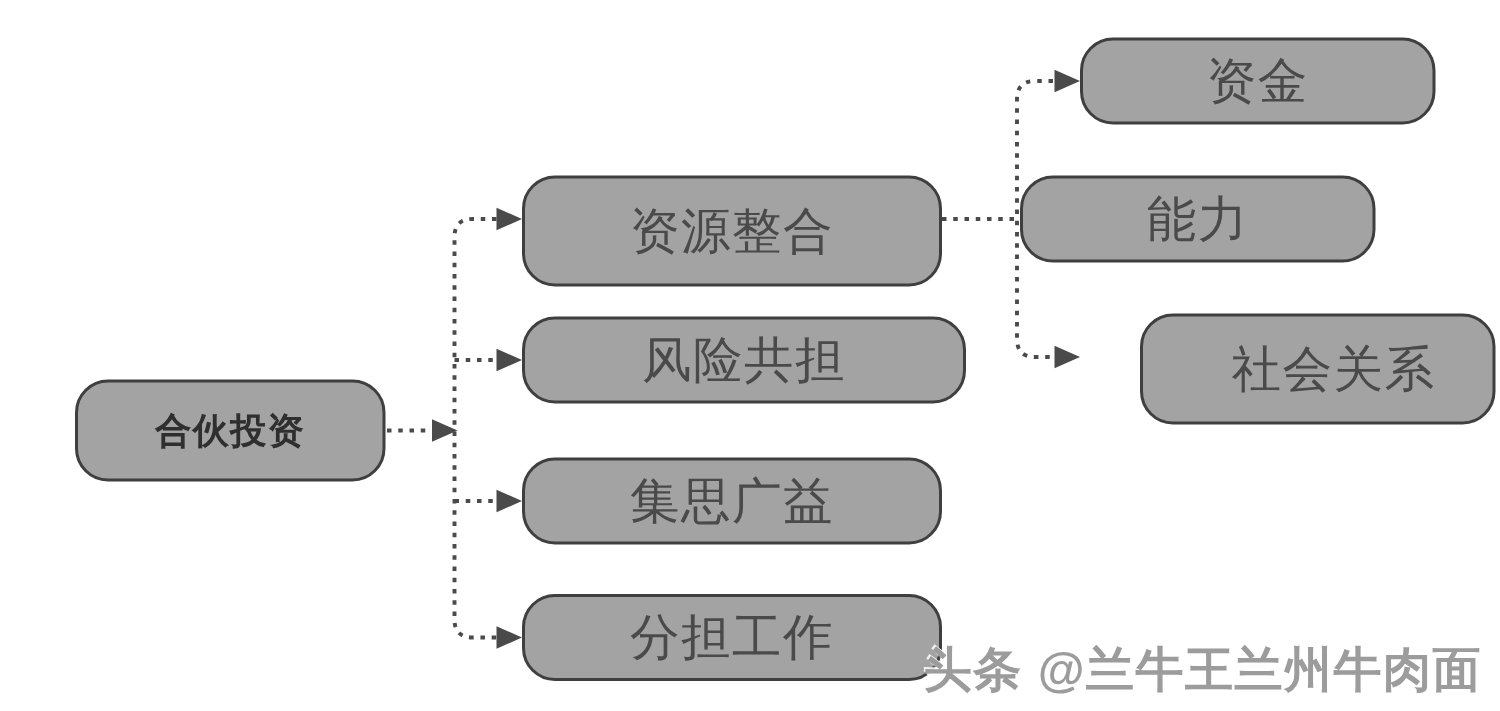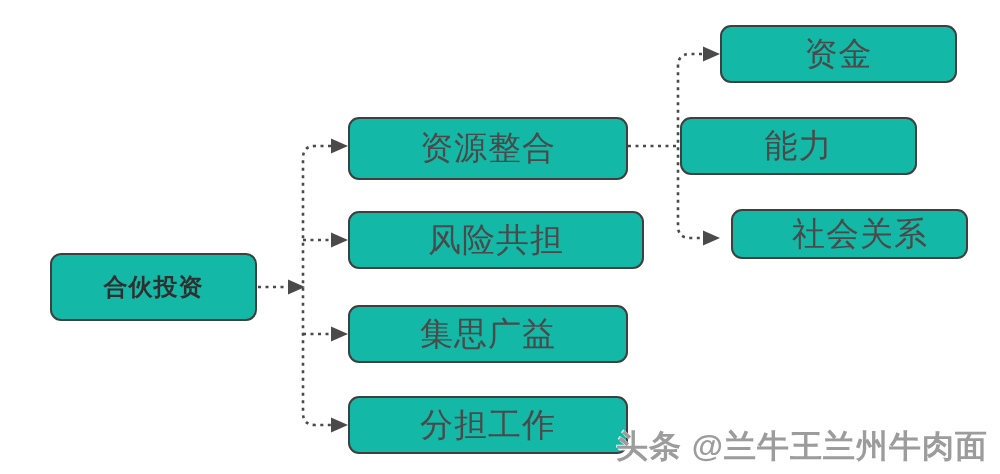--- a/index.html
+++ b/index.html
@@ -17,21 +17,21 @@
     font-family:"Liberation Sans","DejaVu Sans",sans-serif;
     overflow:hidden;
   }
   .connectors{position:absolute;left:0;top:0;width:1000px;height:474px;}
   .edge{stroke:var(--line);stroke-width:2.6;fill:none;stroke-dasharray:3 4.5;}
   .arrow{fill:var(--line);stroke:none;}
   .node{
     position:absolute;box-sizing:border-box;
     display:flex;align-items:center;justify-content:center;
     border:2.5px solid var(--box-border);
-    border-radius:11px;background:#14b8a6;
+    border-radius:22px;background:#a3a3a3;
     white-space:nowrap;
   }
   .node-root{
     font-size:24px;font-weight:700;color:#2f2f2f;
     font-family:"Liberation Serif","DejaVu Serif",serif;
     letter-spacing:1px;
   }
   .node-plain{
     font-size:33px;font-weight:300;color:var(--text-light);
     letter-spacing:1px;
@@ -65,38 +65,38 @@
     <path class="edge" d="M 702 54 H 690 Q 678 54 678 66 V 226 Q 678 238 690 238 H 702"></path>
     <polygon class="arrow" points="703,46.5 720,54 703,61.5"></polygon>
     <polygon class="arrow" points="703,138.5 720,146 703,153.5"></polygon>
     <polygon class="arrow" points="703,230.5 720,238 703,245.5"></polygon>
   </svg>
 
   <div class="node node-root" style="left:50px;top:253px;width:207px;height:68px;">
     <span>合伙投资</span>
   </div>
 
-  <div class="node node-plain" style="left:348px;top:117px;width:280px;height:63px;">
+  <div class="node node-plain" style="left:348px;top:117px;width:280px;height:74px;">
     <span>资源整合</span>
   </div>
   <div class="node node-plain" style="left:348px;top:211px;width:296px;height:58px;">
     <span>风险共担</span>
   </div>
   <div class="node node-plain" style="left:348px;top:305px;width:280px;height:58px;">
     <span>集思广益</span>
   </div>
   <div class="node node-plain" style="left:348px;top:396px;width:280px;height:58px;justify-content:center;">
     <span>分担工作</span>
   </div>
 
   <div class="node node-plain" style="left:720px;top:25px;width:237px;height:58px;">
     <span>资金</span>
   </div>
   <div class="node node-plain" style="left:680px;top:117px;width:237px;height:58px;font-family:Liberation Serif, serif;">
     <span>能力</span>
   </div>
-  <div class="node node-plain" style="left:731px;top:209px;width:237px;height:50px;padding-left:21px;">
+  <div class="node node-plain" style="left:760px;top:209px;width:237px;height:74px;padding-left:21px;">
     <span>社会关系</span>
   </div>
 
   <div class="watermark">头条 @兰牛王兰州牛肉面</div>
 
 </div>
 
 </body></html>

